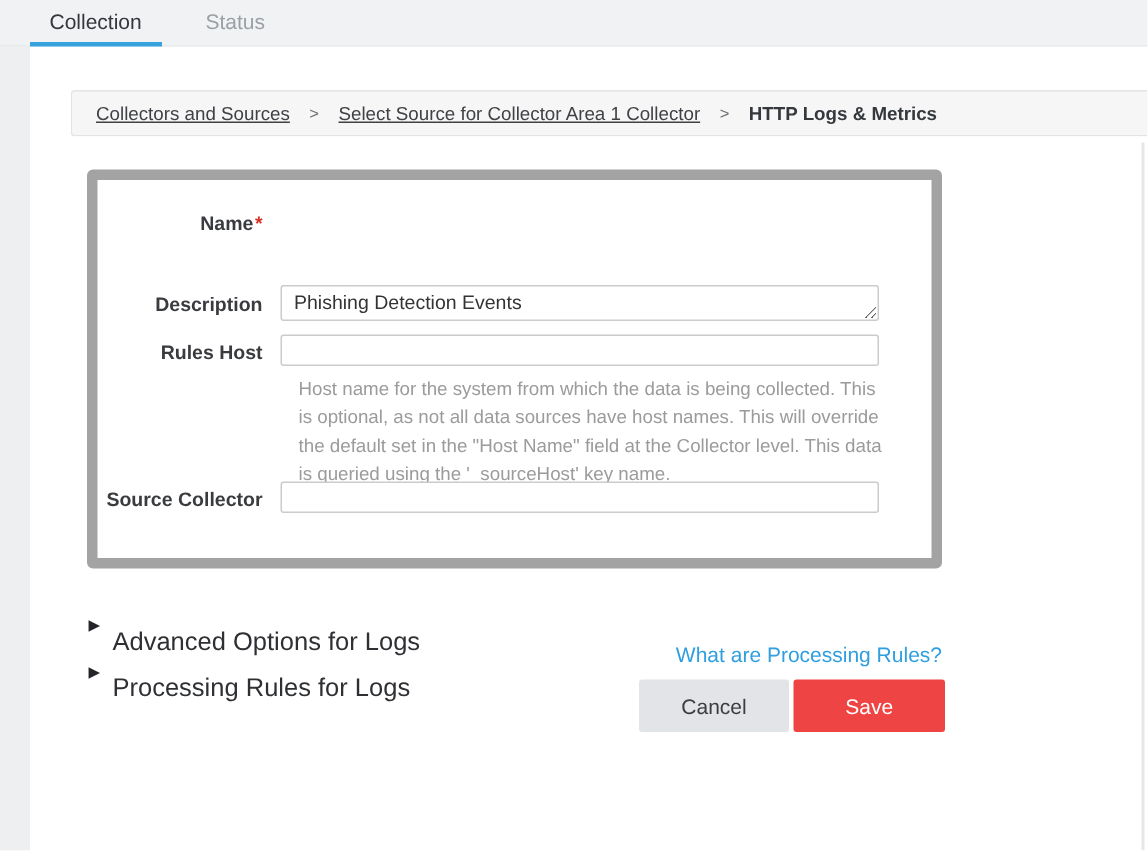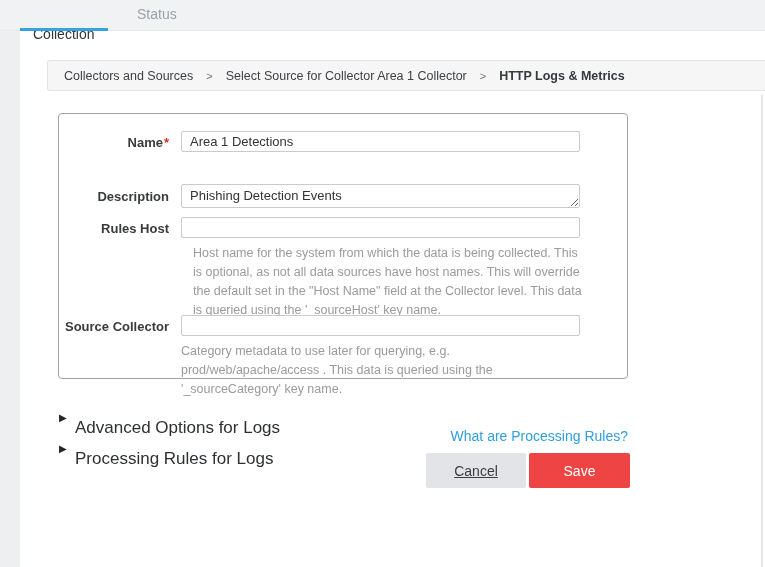--- a/index.html
+++ b/index.html
@@ -3,33 +3,33 @@
 <meta charset="utf-8">
 <style>
   * { margin:0; padding:0; box-sizing:border-box; }
   html,body { width:765px; height:567px; }
   body { font-family:"Liberation Sans", sans-serif; background:#ffffff; position:relative; overflow:hidden; }
 
   .left-strip { position:absolute; left:0; top:0; width:20px; height:567px; background:#edeff1; }
 
   .topbar { position:absolute; left:0; top:0; width:765px; height:31px; background:#f1f2f4; border-bottom:1px solid #e9eaec; }
   .tab { position:absolute; top:6px; font-size:14px; cursor:pointer; background:none; border:none; font-family:inherit; }
-  .tab-active { left:33px; color:#34373b;margin-top:20px; }
+  .tab-active { left:33px; color:#34373b; }
   .tab-inactive { left:137px; color:#9aa0a6; }
   .tab-underline { position:absolute; left:20px; top:28px; width:88px; height:3px; background:#36a3dc; }
 
   .breadcrumb { position:absolute; left:47px; top:60px; width:718px; height:31px; background:#f6f6f7;
     border:1px solid #e2e3e5; border-right:none; border-radius:3px 0 0 3px;
     display:flex; align-items:center; padding-left:16px; font-size:12.5px; color:#3f4145; white-space:nowrap; }
-  .crumb-link { color:#3f4145; cursor:pointer; }
+  .crumb-link { text-decoration:underline; color:#3f4145; cursor:pointer; }
   .crumb-sep { margin:0 13px; color:#6f7276; font-size:11px; }
   .crumb-current { font-weight:700; color:#35383c; }
 
   .card { position:absolute; left:58px; top:113px; width:570px; height:266px; background:#fff;
-    border:1px solid #a3a3a3; border-radius:4px; }
+    border:7px solid #a3a3a3; border-radius:4px; }
 
   .form-label { position:absolute; left:0; width:110px; text-align:right; font-size:13px; font-weight:700; color:#393b3e; }
   .req { color:#d93025; margin-left:1px; }
   .tb-input { position:absolute; left:122px; width:399px; height:21px; border:1px solid #c9cbcd; border-radius:2px;
     font-size:13px; color:#323335; padding:0 8px; font-family:inherit; background:#fff; }
   .tb-area { position:absolute; left:122px; width:399px; height:24px; border:1px solid #c9cbcd; border-radius:2px;
     font-size:13px; color:#323335; padding:3px 8px 0 8px; font-family:inherit; resize:vertical; overflow:hidden; line-height:16px; }
   .helper { position:absolute; left:122px; font-size:12.5px; color:#9b9b9b; line-height:19px; }
 
   .lbl-name { top:21px; }       .in-name { top:17px; }      .hp-name { top:46px; }
@@ -38,21 +38,21 @@
   .lbl-scat { top:205px; }      .in-scat { top:201px; }     .hp-scat { top:228px; width:402px; }
 
   .section-row { position:absolute; left:59px; display:flex; align-items:center; cursor:pointer; }
   .sec-adv { top:396px; }  .sec-proc { top:427px; }
   .expander { font-size:10px; color:#232528; width:16px; }
   .section-label { font-size:17px; font-weight:400; color:#2e3033;margin-top:22px; }
 
   .rules-link { position:absolute; top:428px; right:137px; font-size:14px; color:#2f9fdf; text-decoration:none; cursor:pointer; }
 
   .btn { position:absolute; top:453px; height:35px; font-size:14px; border:none; border-radius:2px; font-family:inherit; cursor:pointer; }
-  .btn-cancel { left:426px; width:100px; background:#e3e4e7; color:#3b3d40;text-decoration:underline; }
+  .btn-cancel { left:426px; width:100px; background:#e3e4e7; color:#3b3d40; }
   .btn-save { left:529px; width:101px; background:#ef4444; color:#ffffff; }
 
   .scroll-line { position:absolute; left:761px; top:95px; width:2px; height:472px; background:#e6e7e9; }
 </style>
 </head>
 <body>
 
 <div class="left-strip"></div>
 
 <div class="topbar">
@@ -67,32 +67,30 @@
   <span class="crumb-link">Select Source for Collector Area 1 Collector</span>
   <span class="crumb-sep">&gt;</span>
   <span class="crumb-current">HTTP Logs &amp; Metrics</span>
 </div>
 
 <div class="card">
 
   <div class="form-label lbl-name">
     <span>Name</span><span class="req">*</span>
   </div>
-  <input class="tb-input in-name" type="text" value="Area 1 Detections" style="">
 
   <div class="form-label lbl-desc">Description</div>
   <textarea class="tb-area in-desc" style="">Phishing Detection Events</textarea>
 
   <div class="form-label lbl-shost">Rules Host</div>
   <input class="tb-input in-shost" type="text" value="" style="">
   <div class="helper hp-shost">Host name for the system from which the data is being collected. This is optional, as not all data sources have host names. This will override the default set in the "Host Name" field at the Collector level. This data is queried using the '_sourceHost' key name.</div>
 
   <div class="form-label lbl-scat">Source Collector</div>
   <input class="tb-input in-scat" type="text" value="" style="">
-  <div class="helper hp-scat">Category metadata to use later for querying, e.g. prod/web/apache/access . This data is queried using the '_sourceCategory' key name.</div>
 
 </div>
 
 <div class="section-row sec-adv">
   <span class="expander">▶</span>
   <span class="section-label">Advanced Options for Logs</span>
 </div>
 
 <div class="section-row sec-proc">
   <span class="expander">▶</span>

